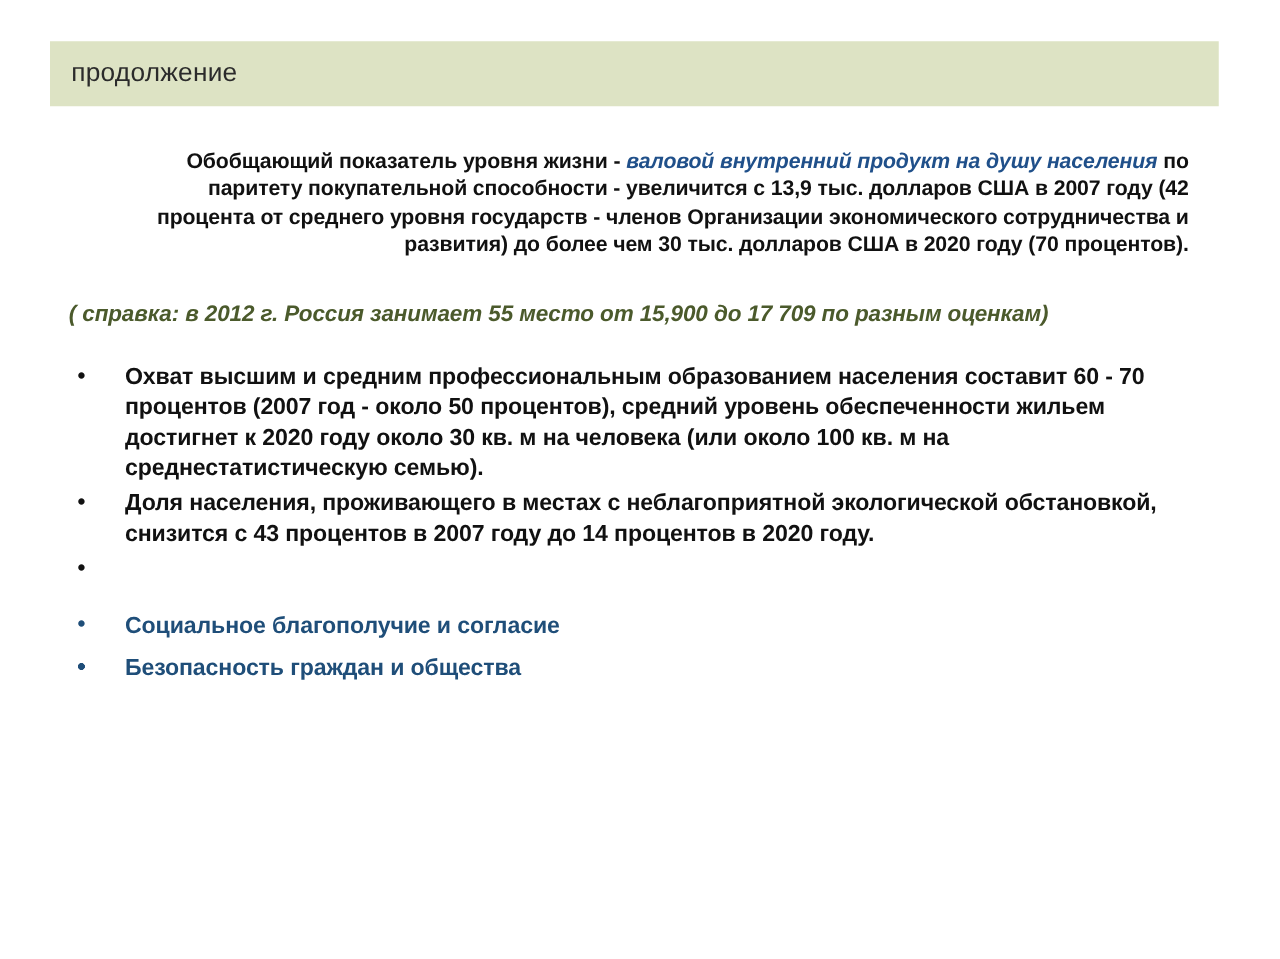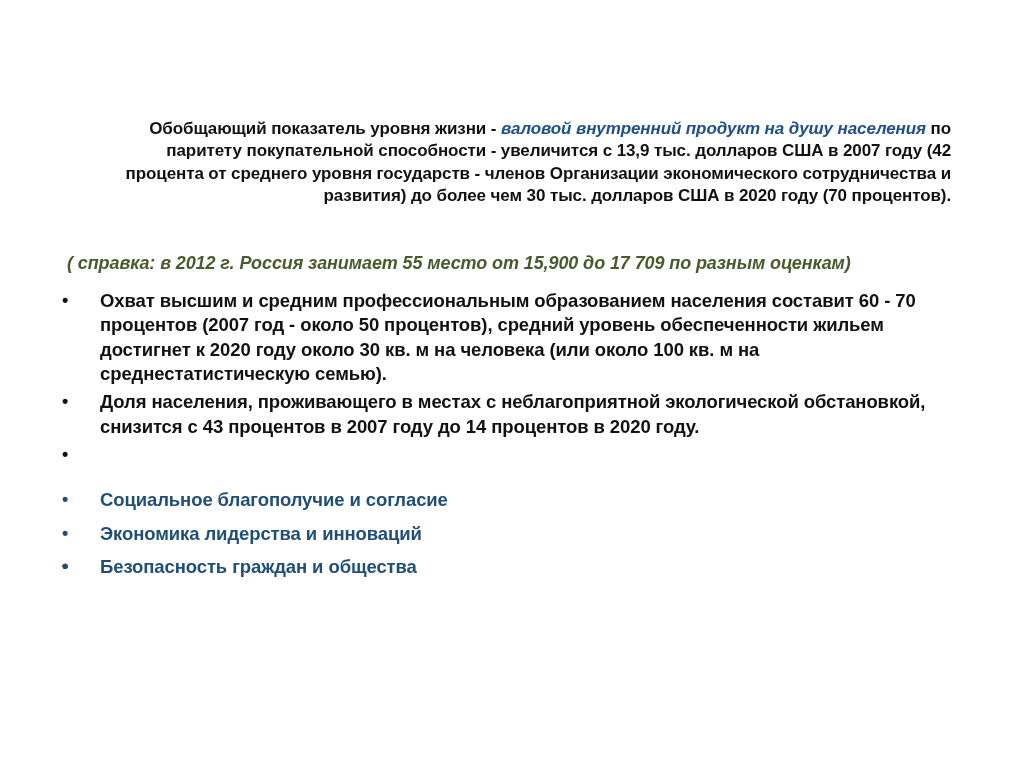--- a/index.html
+++ b/index.html
@@ -63,21 +63,21 @@
     font-style: italic;
     font-weight: 700;
   }
 
   
   .note-green {
     position: absolute;
     left: 55px;
     top: 240px;
     width: 930px;
-    margin: 12px;
+    margin: 0;
     font-size: 18px;
     font-weight: 700;
     font-style: italic;
     color: #4b5a2c;
     line-height: 1.3;
     letter-spacing: -0.1px;
   }
 
   
   .dark-list {
@@ -135,20 +135,23 @@
     font-size: 18px;
     line-height: 1.28;
     color: #1f4e79;
   }
 </style>
 </head>
 <body>
 
 <div class="slide">
 
+  <div class="title-band">
+    <div class="title-text">продолжение</div>
+  </div>
 
   <div class="intro-block">
     <p class="intro-par"><span>Обобщающий показатель уровня жизни - </span><span class="accent-blue-italic">валовой внутренний продукт на душу населения</span><span> по паритету покупательной способности - увеличится с 13,9 тыс. долларов США в 2007 году (42 процента от среднего уровня государств - членов Организации экономического сотрудничества и развития) до более чем 30 тыс. долларов США в 2020 году (70 процентов).</span></p>
   </div>
 
   <p class="note-green">( справка: в 2012 г. Россия занимает 55 место от 15,900 до 17 709 по разным оценкам)</p>
 
   <ul class="dark-list">
     <li>
       <span class="bullet-dot">•</span>
@@ -163,21 +166,20 @@
     </li>
   </ul>
 
   <ul class="blue-list">
     <li>
       <span class="bullet-dot">•</span>
       <span>Социальное благополучие и согласие</span>
     </li>
     <li>
       <span class="bullet-dot">•</span>
-      <span>Экономика лидерства и инноваций</span>
     </li>
     <li>
       <span class="bullet-dot">•</span>
     </li>
     <li>
       <span class="bullet-dot">•</span>
     </li>
     <li>
       <span class="bullet-dot">•</span>
     </li>

